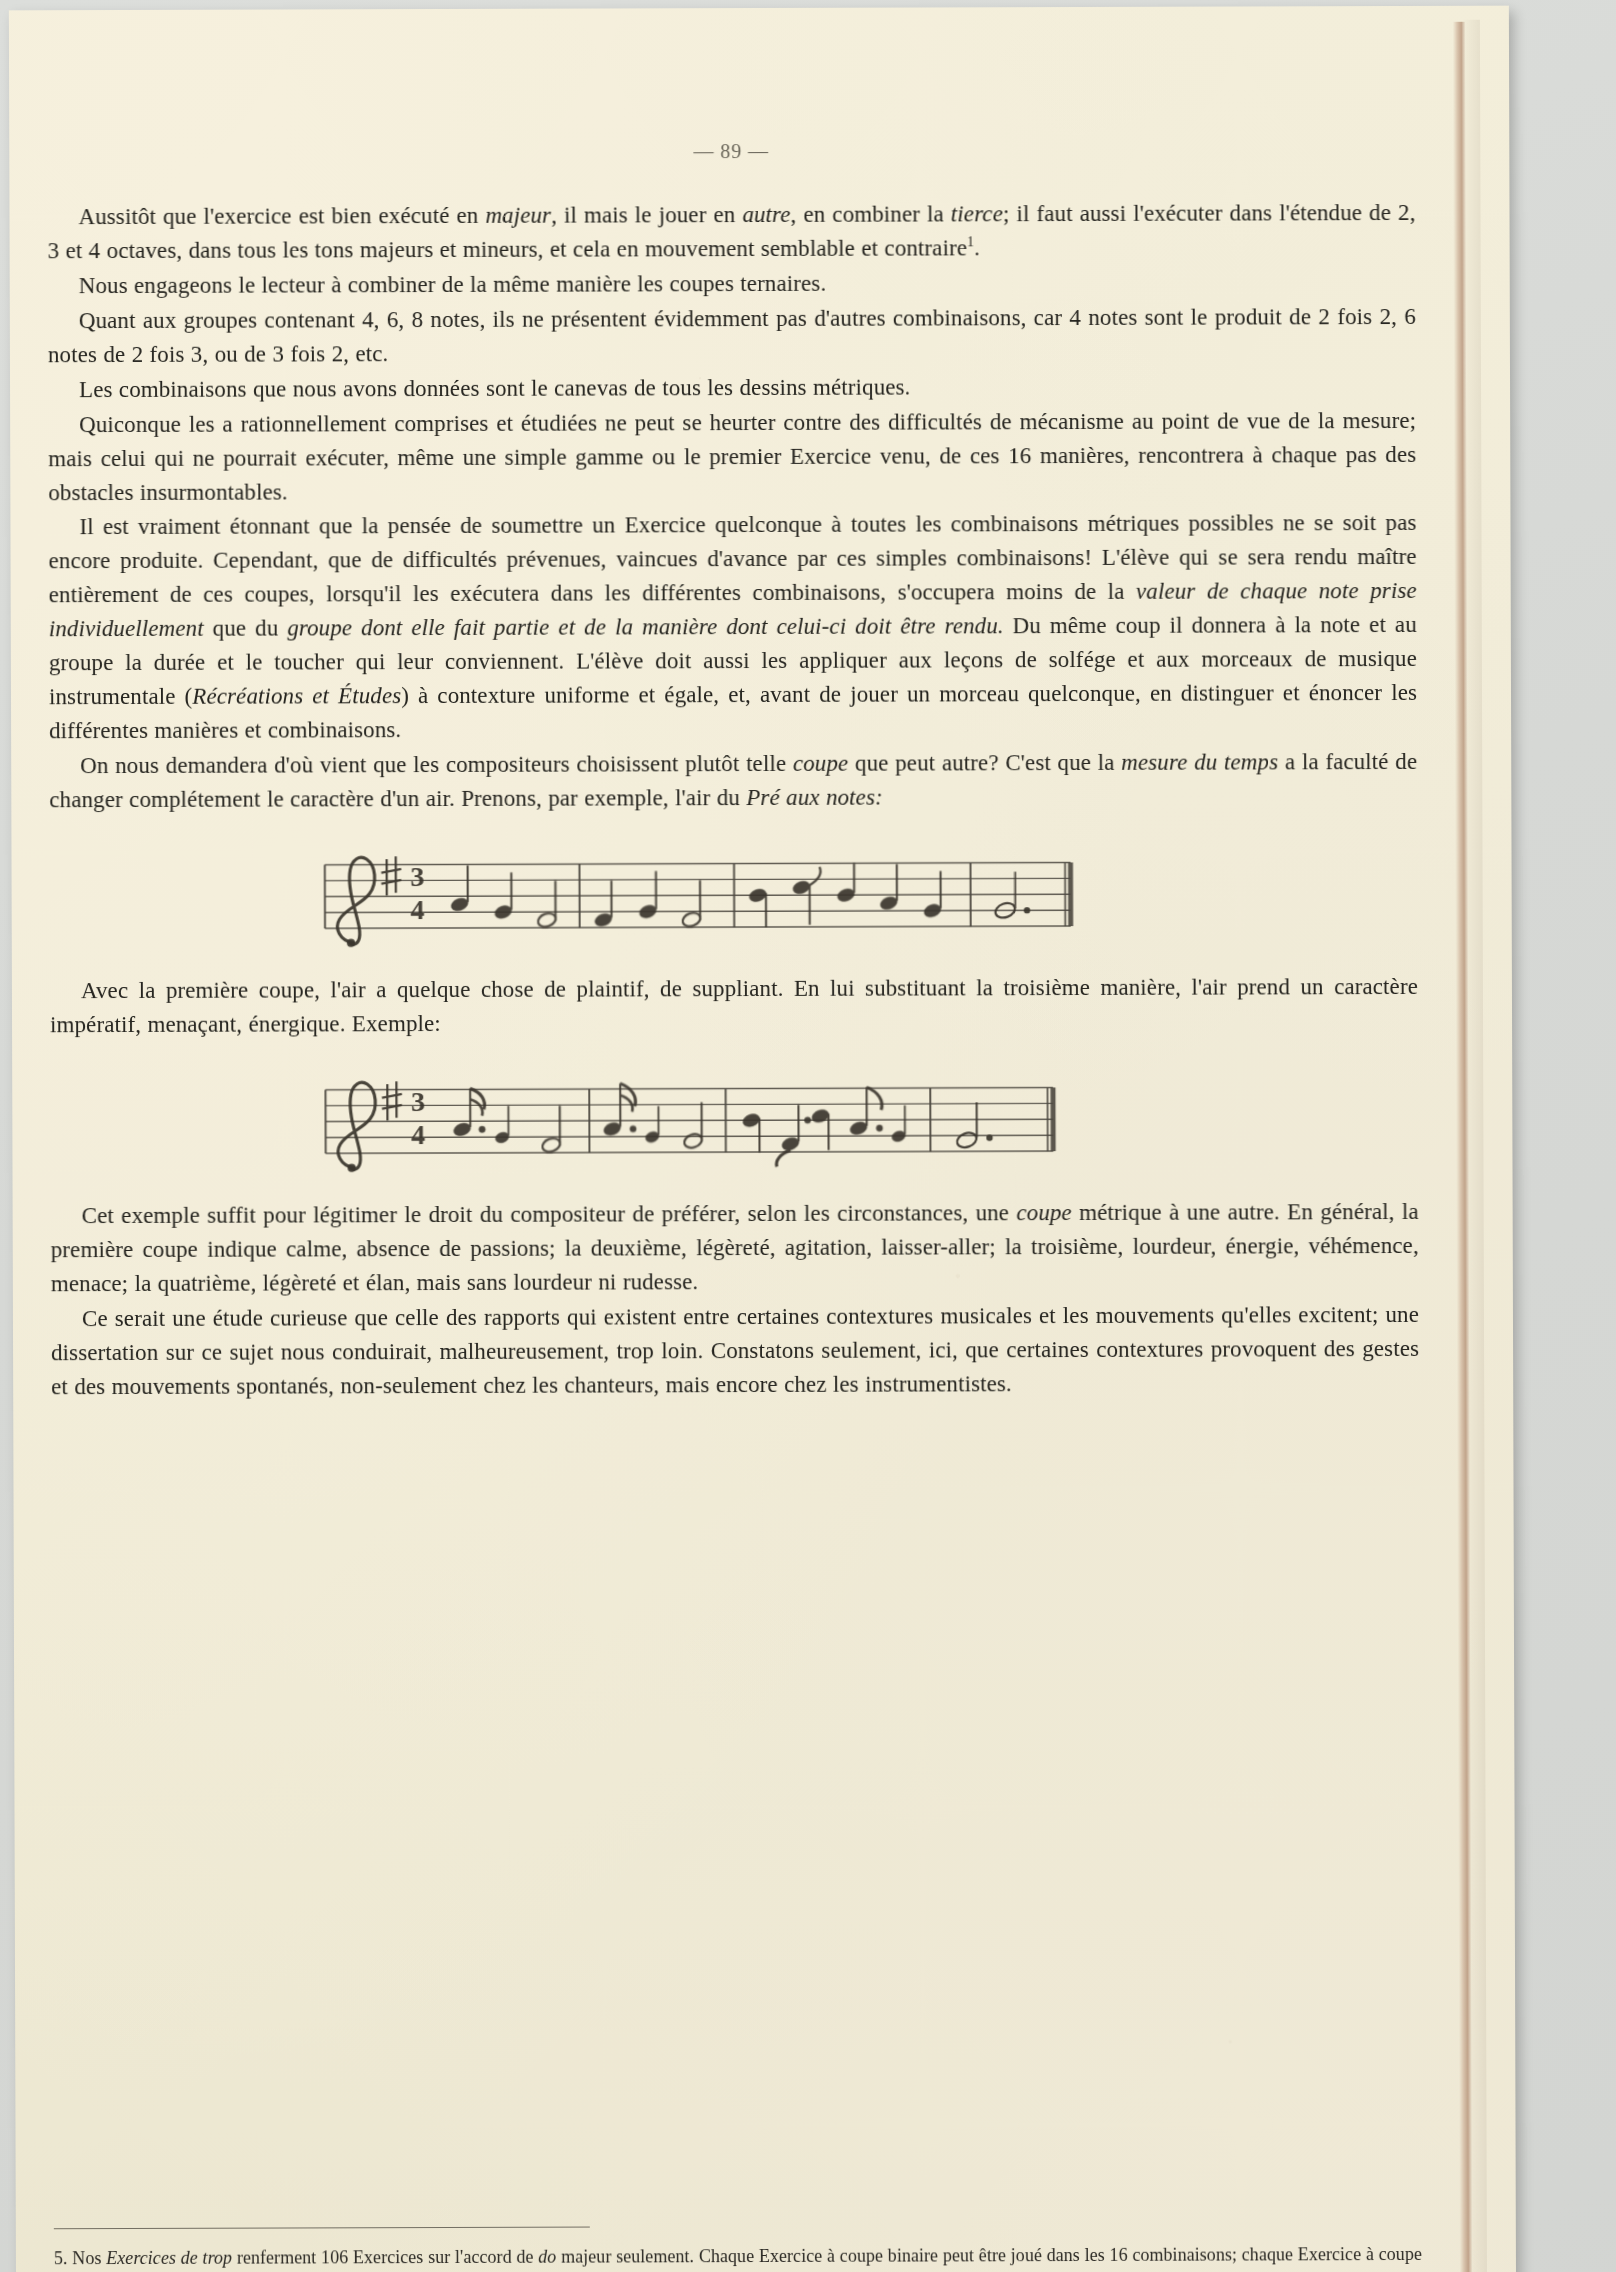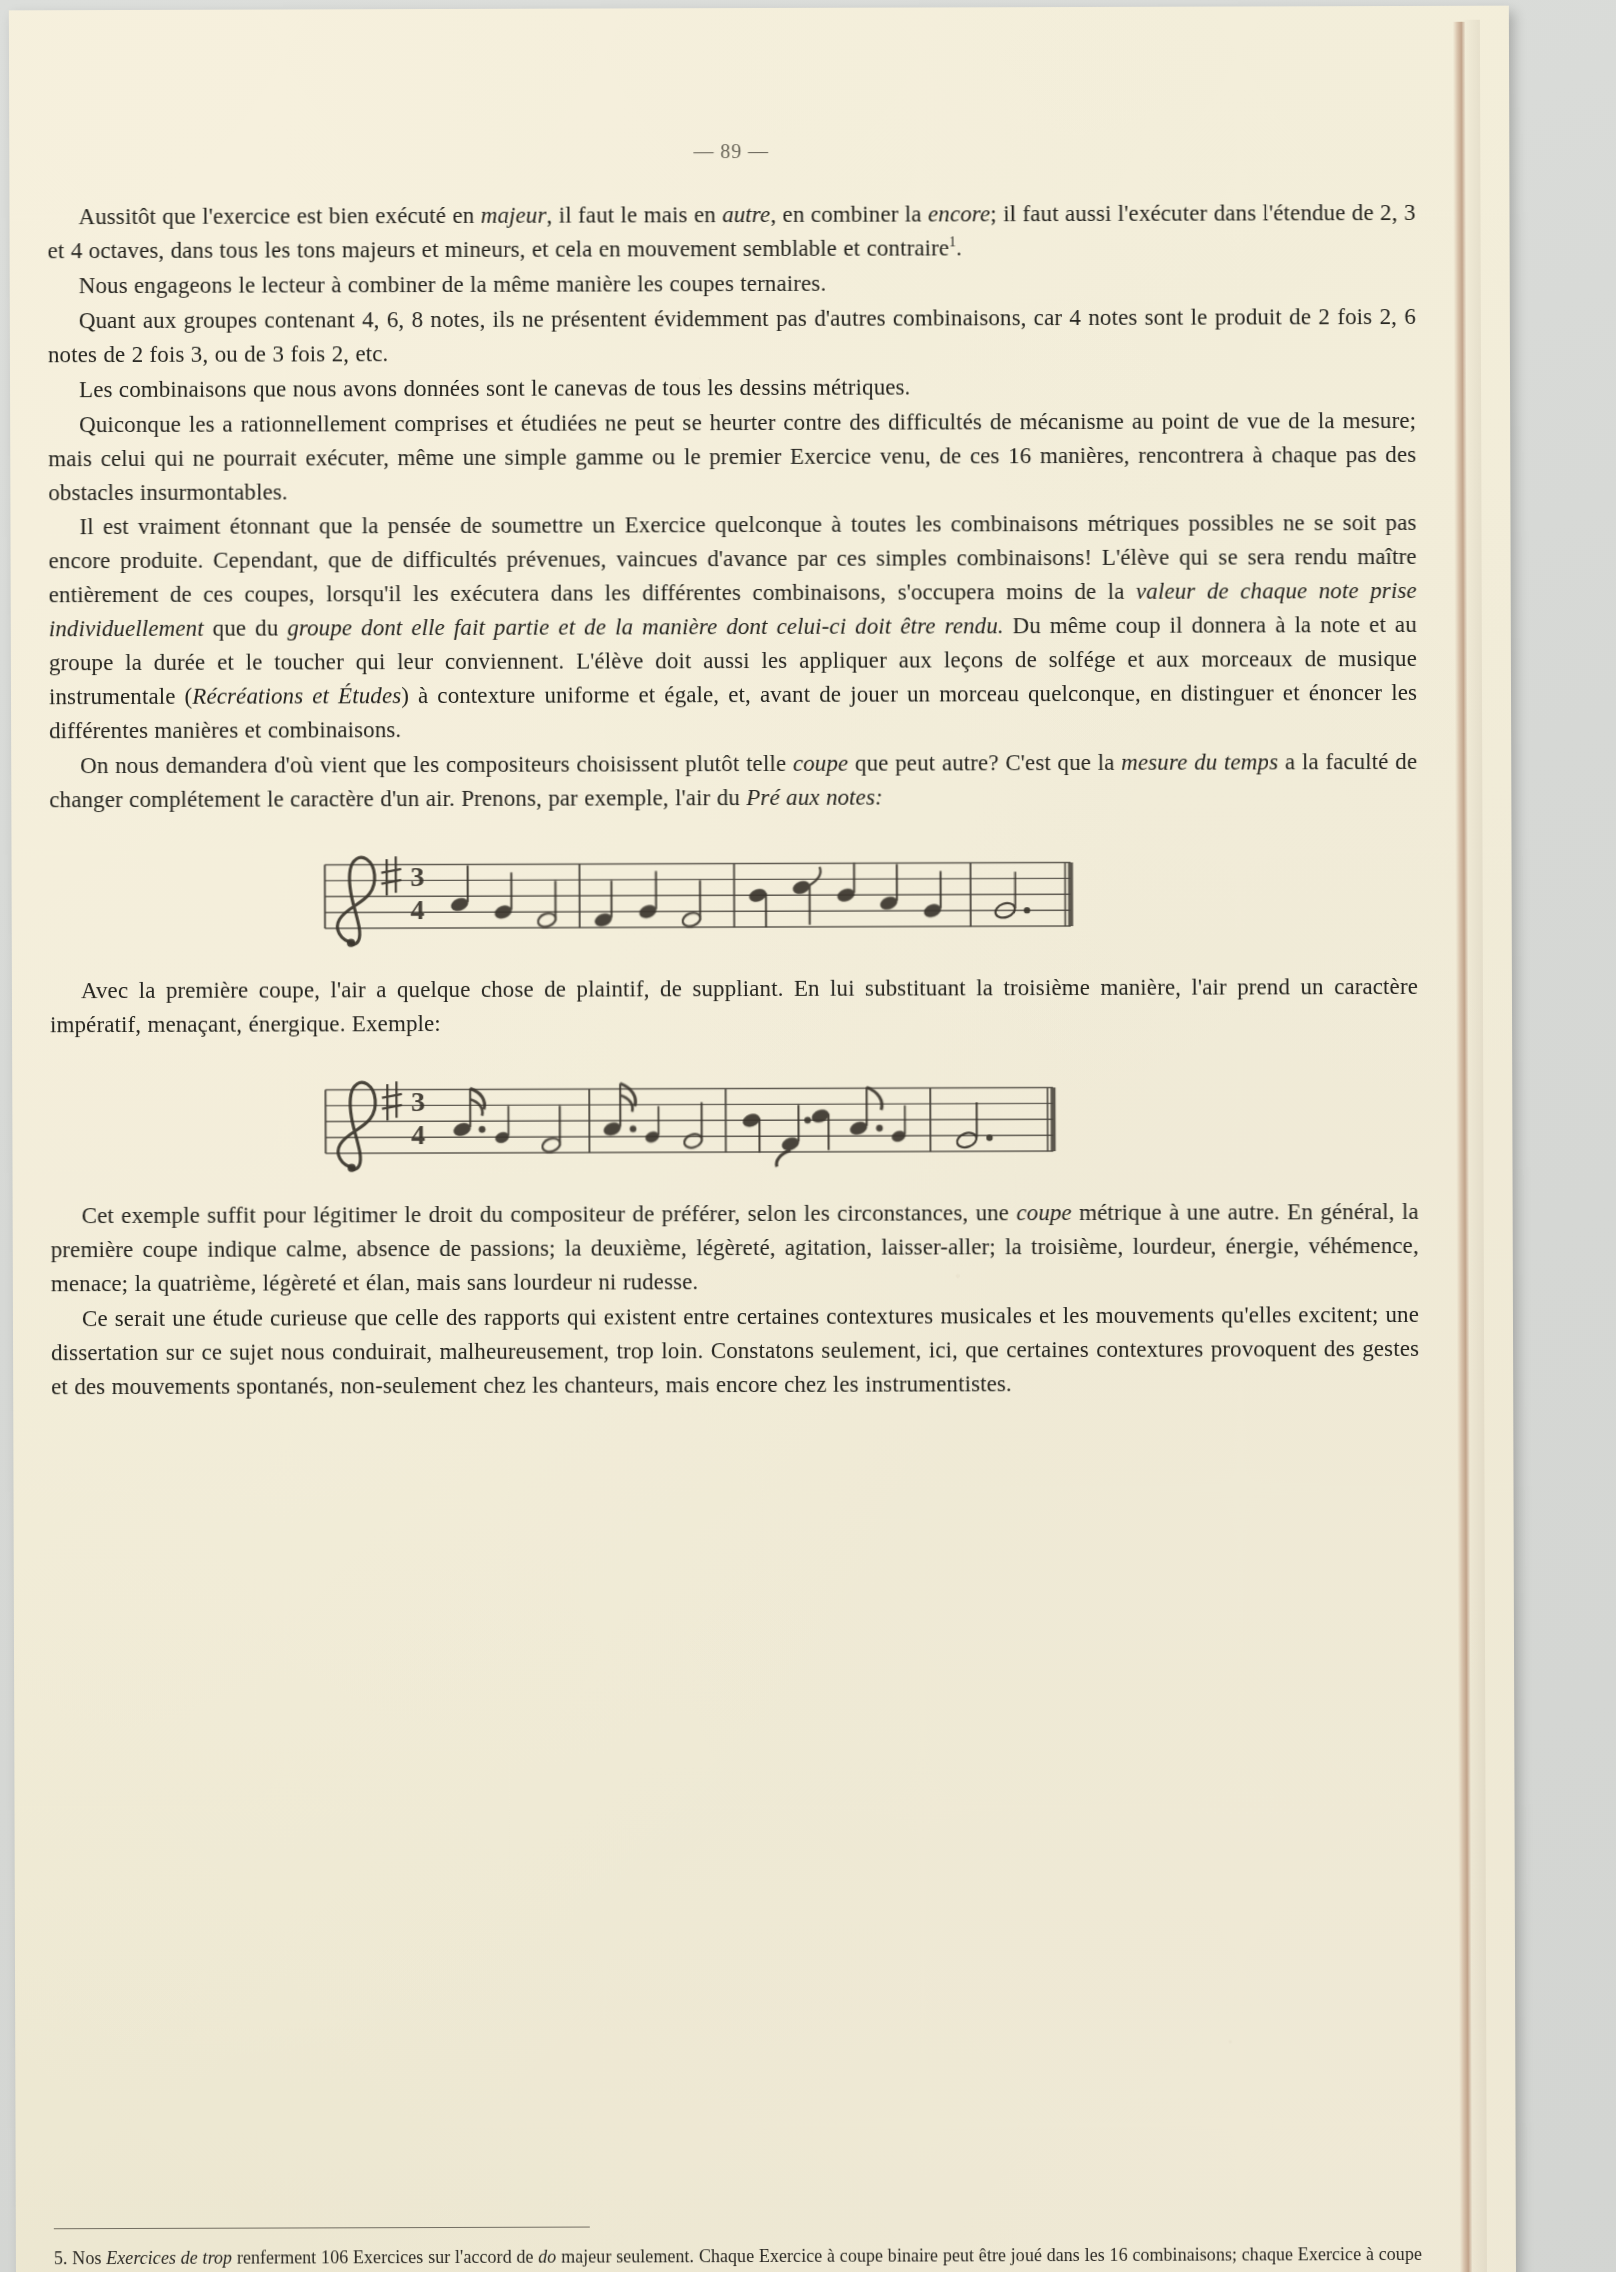--- a/index.html
+++ b/index.html
@@ -137,21 +137,21 @@
   <div id="paper">
 
     <div id="edge-shadow"></div>
     <div id="page-edge"></div>
     <div id="grain"></div>
 
     <div id="content">
 
       <div class="folio">— 89 —</div>
 
-      <p class="body"><span>Aussitôt que l'exercice est bien exécuté en </span><i>majeur</i><span>, il faut le mais en </span><i>autre</i><span>, en combiner la </span><i>encore</i><span>; il faut aussi l'exécuter dans l'étendue de 2, 3 et 4 octaves, dans tous les tons majeurs et mineurs, et cela en mouvement semblable et contraire</span><sup class="fn">1</sup><span>.</span></p>
+      <p class="body"><span>Aussitôt que l'exercice est bien exécuté en </span><i>majeur</i><span>, il mais le jouer en </span><i>autre</i><span>, en combiner la </span><i>tierce</i><span>; il faut aussi l'exécuter dans l'étendue de 2, 3 et 4 octaves, dans tous les tons majeurs et mineurs, et cela en mouvement semblable et contraire</span><sup class="fn">1</sup><span>.</span></p>
       <p class="body"><span>Nous engageons le lecteur à combiner de la même manière les coupes ternaires.</span></p>
       <p class="body"><span>Quant aux groupes contenant 4, 6, 8 notes, ils ne présentent évidemment pas d'autres combinaisons, car 4 notes sont le produit de 2 fois 2, 6 notes de 2 fois 3, ou de 3 fois 2, etc.</span></p>
       <p class="body"><span>Les combinaisons que nous avons données sont le canevas de tous les dessins métriques.</span></p>
       <p class="body"><span>Quiconque les a rationnellement comprises et étudiées ne peut se heurter contre des difficultés de mécanisme au point de vue de la mesure; mais celui qui ne pourrait exécuter, même une simple gamme ou le premier Exercice venu, de ces 16 manières, rencontrera à chaque pas des obstacles insurmontables.</span></p>
       <p class="body"><span>Il est vraiment étonnant que la pensée de soumettre un Exercice quelconque à toutes les combinaisons métriques possibles ne se soit pas encore produite. Cependant, que de difficultés prévenues, vaincues d'avance par ces simples combinaisons! L'élève qui se sera rendu maître entièrement de ces coupes, lorsqu'il les exécutera dans les différentes combinaisons, s'occupera moins de la </span><i>valeur de chaque note prise individuellement</i><span> que du </span><i>groupe dont elle fait partie et de la manière dont celui-ci doit être rendu.</i><span> Du même coup il donnera à la note et au groupe la durée et le toucher qui leur conviennent. L'élève doit aussi les appliquer aux leçons de solfége et aux morceaux de musique instrumentale (</span><i>Récréations et Études</i><span>) à contexture uniforme et égale, et, avant de jouer un morceau quelconque, en distinguer et énoncer les différentes manières et combinaisons.</span></p>
       <p class="body"><span>On nous demandera d'où vient que les compositeurs choisissent plutôt telle </span><i>coupe</i><span> que peut autre? C'est que la </span><i>mesure du temps</i><span> a la faculté de changer complétement le caractère d'un air. Prenons, par exemple, l'air du </span><i>Pré aux notes:</i></p>
 
       <div class="music-wrap">
         <svg width="873" height="114" viewBox="0 0 1920 250">
           <g stroke="#4c4840" stroke-width="3.2" opacity=".88">

